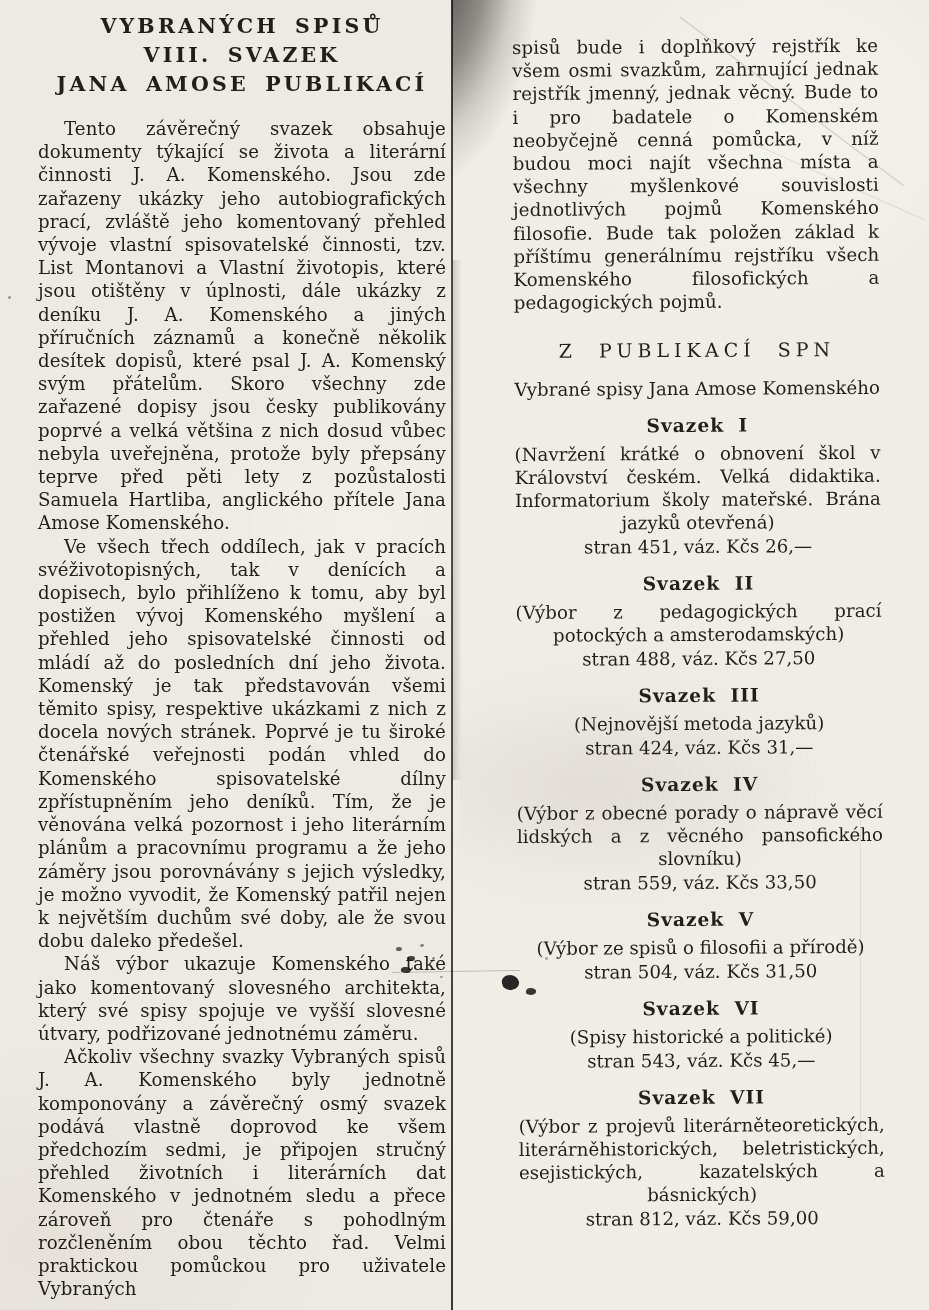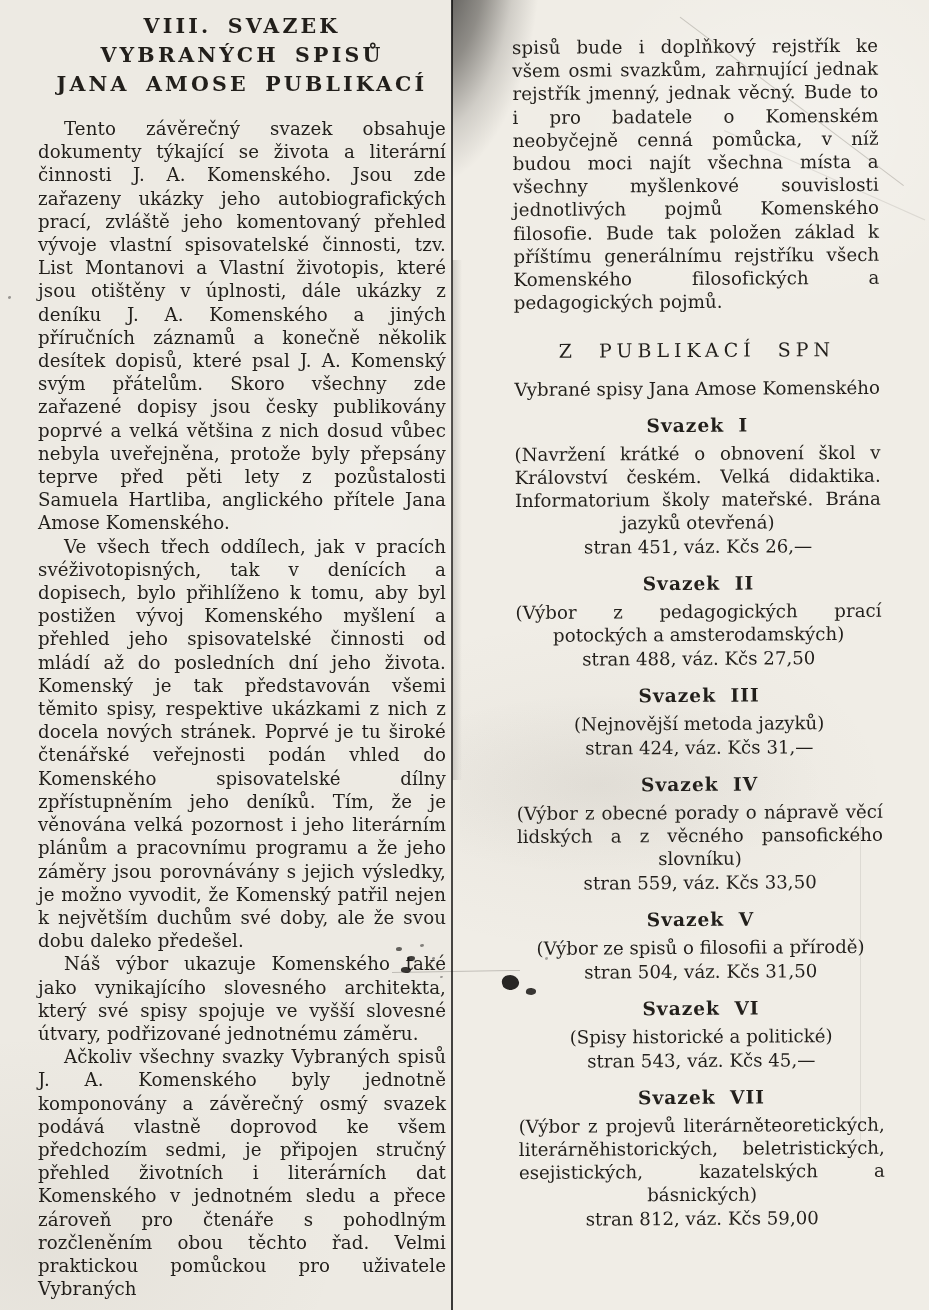--- a/index.html
+++ b/index.html
@@ -167,27 +167,27 @@
   }
 </style>
 </head>
 <body>
 
 <div class="scan">
 
   <div class="page-left">
     <div class="left-content">
       <h1 class="page-title">
+        <span>VYBRANÝCH SPISŮ</span>
         <span>VIII. SVAZEK</span>
-        <span>VYBRANÝCH SPISŮ</span>
         <span>JANA AMOSE PUBLIKACÍ</span>
       </h1>
       <p class="body-par">Tento závěrečný svazek obsahuje dokumenty týkající se života a literární činnosti J. A. Komenského. Jsou zde zařazeny ukázky jeho autobiografických prací, zvláště jeho komentovaný přehled vývoje vlastní spisovatelské činnosti, tzv. List Montanovi a Vlastní životopis, které jsou otištěny v úplnosti, dále ukázky z deníku J. A. Komenského a jiných příručních záznamů a konečně několik desítek dopisů, které psal J. A. Komenský svým přátelům. Skoro všechny zde zařazené dopisy jsou česky publikovány poprvé a velká většina z nich dosud vůbec nebyla uveřejněna, protože byly přepsány teprve před pěti lety z pozůstalosti Samuela Hartliba, anglického přítele Jana Amose Komenského.</p>
       <p class="body-par">Ve všech třech oddílech, jak v pracích svéživotopisných, tak v denících a dopisech, bylo přihlíženo k tomu, aby byl postižen vývoj Komenského myšlení a přehled jeho spisovatelské činnosti od mládí až do posledních dní jeho života. Komenský je tak představován všemi těmito spisy, respektive ukázkami z nich z docela nových stránek. Poprvé je tu široké čtenářské veřejnosti podán vhled do Komenského spisovatelské dílny zpřístupněním jeho deníků. Tím, že je věnována velká pozornost i jeho literárním plánům a pracovnímu programu a že jeho záměry jsou porovnávány s jejich výsledky, je možno vyvodit, že Komenský patřil nejen k největším duchům své doby, ale že svou dobu daleko předešel.</p>
-      <p class="body-par">Náš výbor ukazuje Komenského také jako vynikajícího slovesného architekta, který své spisy spojuje ve vyšší slovesné útvary, podřizované jednotnému záměru.</p>
+      <p class="body-par">Náš výbor ukazuje Komenského také jako komentovaný slovesného architekta, který své spisy spojuje ve vyšší slovesné útvary, podřizované jednotnému záměru.</p>
       <p class="body-par">Ačkoliv všechny svazky Vybraných spisů J. A. Komenského byly jednotně komponovány a závěrečný osmý svazek podává vlastně doprovod ke všem předchozím sedmi, je připojen stručný přehled životních i literárních dat Komenského v jednotném sledu a přece zároveň pro čtenáře s pohodlným rozčleněním obou těchto řad. Velmi praktickou pomůckou pro uživatele Vybraných</p>
     </div>
   </div>
 
   <div class="page-right">
     <div class="right-content">
       <p class="body-par no-indent">spisů bude i doplňkový rejstřík ke všem osmi svazkům, zahrnující jednak rejstřík jmenný, jednak věcný. Bude to i pro badatele o Komenském neobyčejně cenná pomůcka, v níž budou moci najít všechna místa a všechny myšlenkové souvislosti jednotlivých pojmů Komenského filosofie. Bude tak položen základ k příštímu generálnímu rejstříku všech Komenského filosofických a pedagogických pojmů.</p>
 
       <h2 class="section-heading">Z PUBLIKACÍ SPN</h2>
       <p class="series-title">Vybrané spisy Jana Amose Komenského</p>

